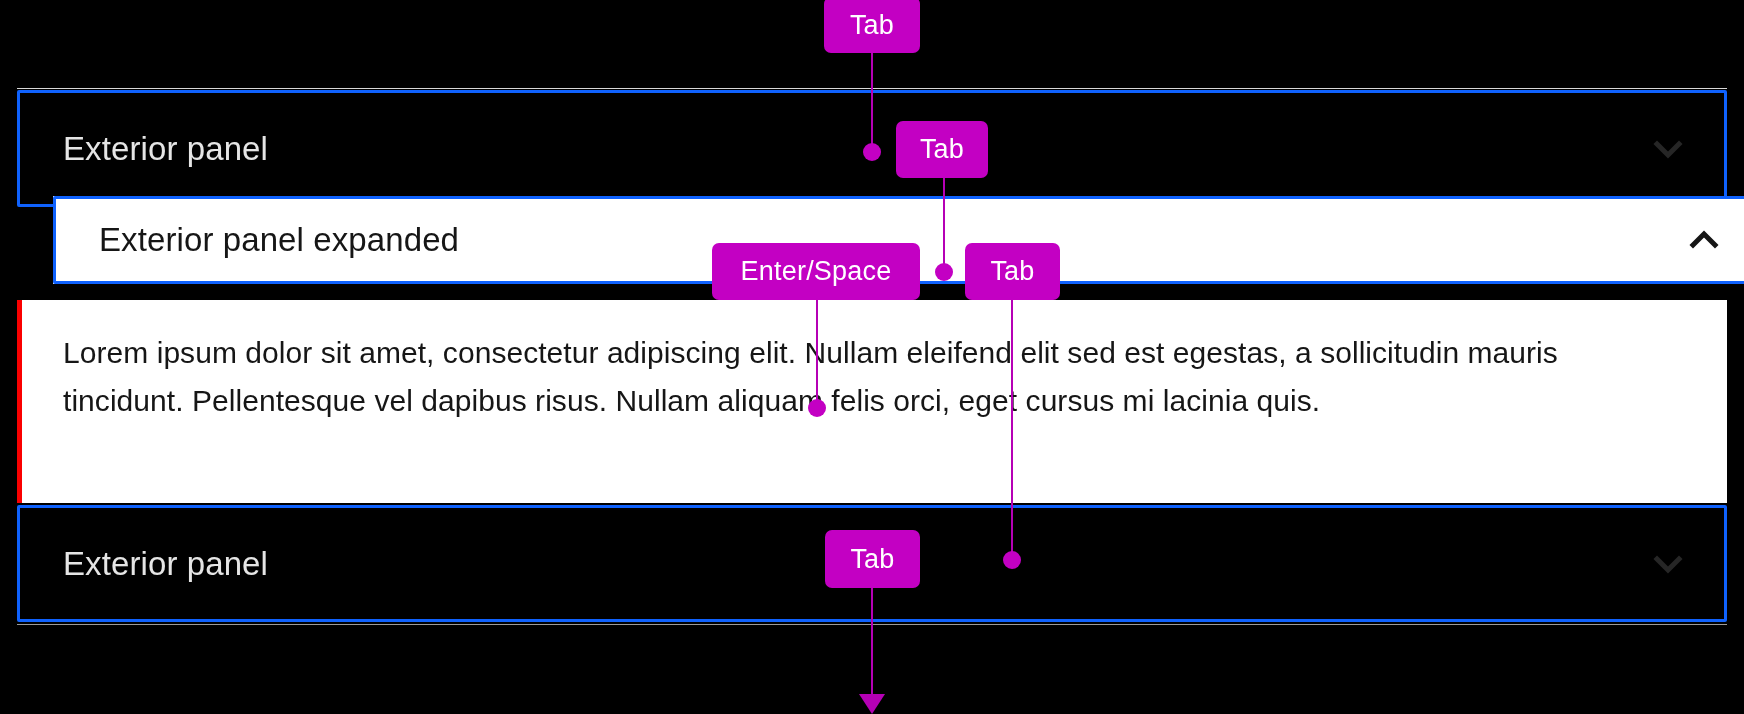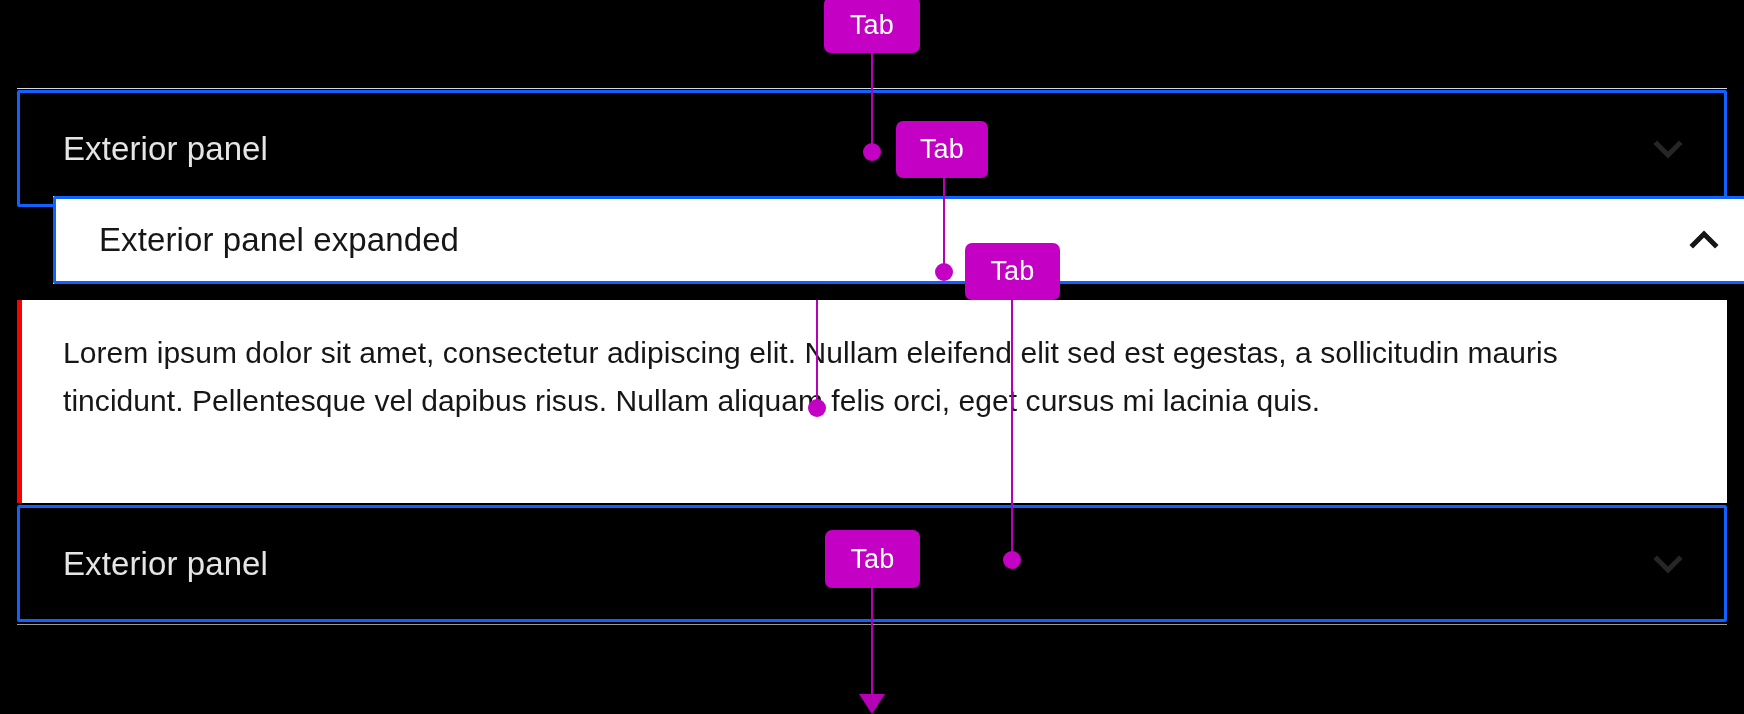--- a/index.html
+++ b/index.html
@@ -191,20 +191,21 @@
   <div class="conn" style="left:871px; top:53px; height:96px;"></div>
   <div class="dot" style="left:863px; top:143px;"></div>
   <div class="kbd" style="left:824px; top:-3px; width:96px; height:56px;">Tab</div>
 
   <div class="conn" style="left:943px; top:178px; height:91px;"></div>
   <div class="dot" style="left:935px; top:263px;"></div>
   <div class="kbd" style="left:896px; top:121px; width:92px; height:57px;">Tab</div>
 
   <div class="conn" style="left:816px; top:300px; height:105px;"></div>
   <div class="dot" style="left:808px; top:399px;"></div>
+  <div class="kbd" style="left:712px; top:243px; width:208px; height:57px;">Enter/Space</div>
 
   <div class="conn" style="left:1011px; top:300px; height:252px;"></div>
   <div class="dot" style="left:1003px; top:551px;"></div>
   <div class="kbd" style="left:965px; top:243px; width:95px; height:57px;">Tab</div>
 
   <div class="conn" style="left:871px; top:588px; height:110px;"></div>
   <div class="arrow-head" style="left:859px; top:694px;"></div>
   <div class="kbd" style="left:825px; top:530px; width:95px; height:58px;">Tab</div>
 
 </div>

